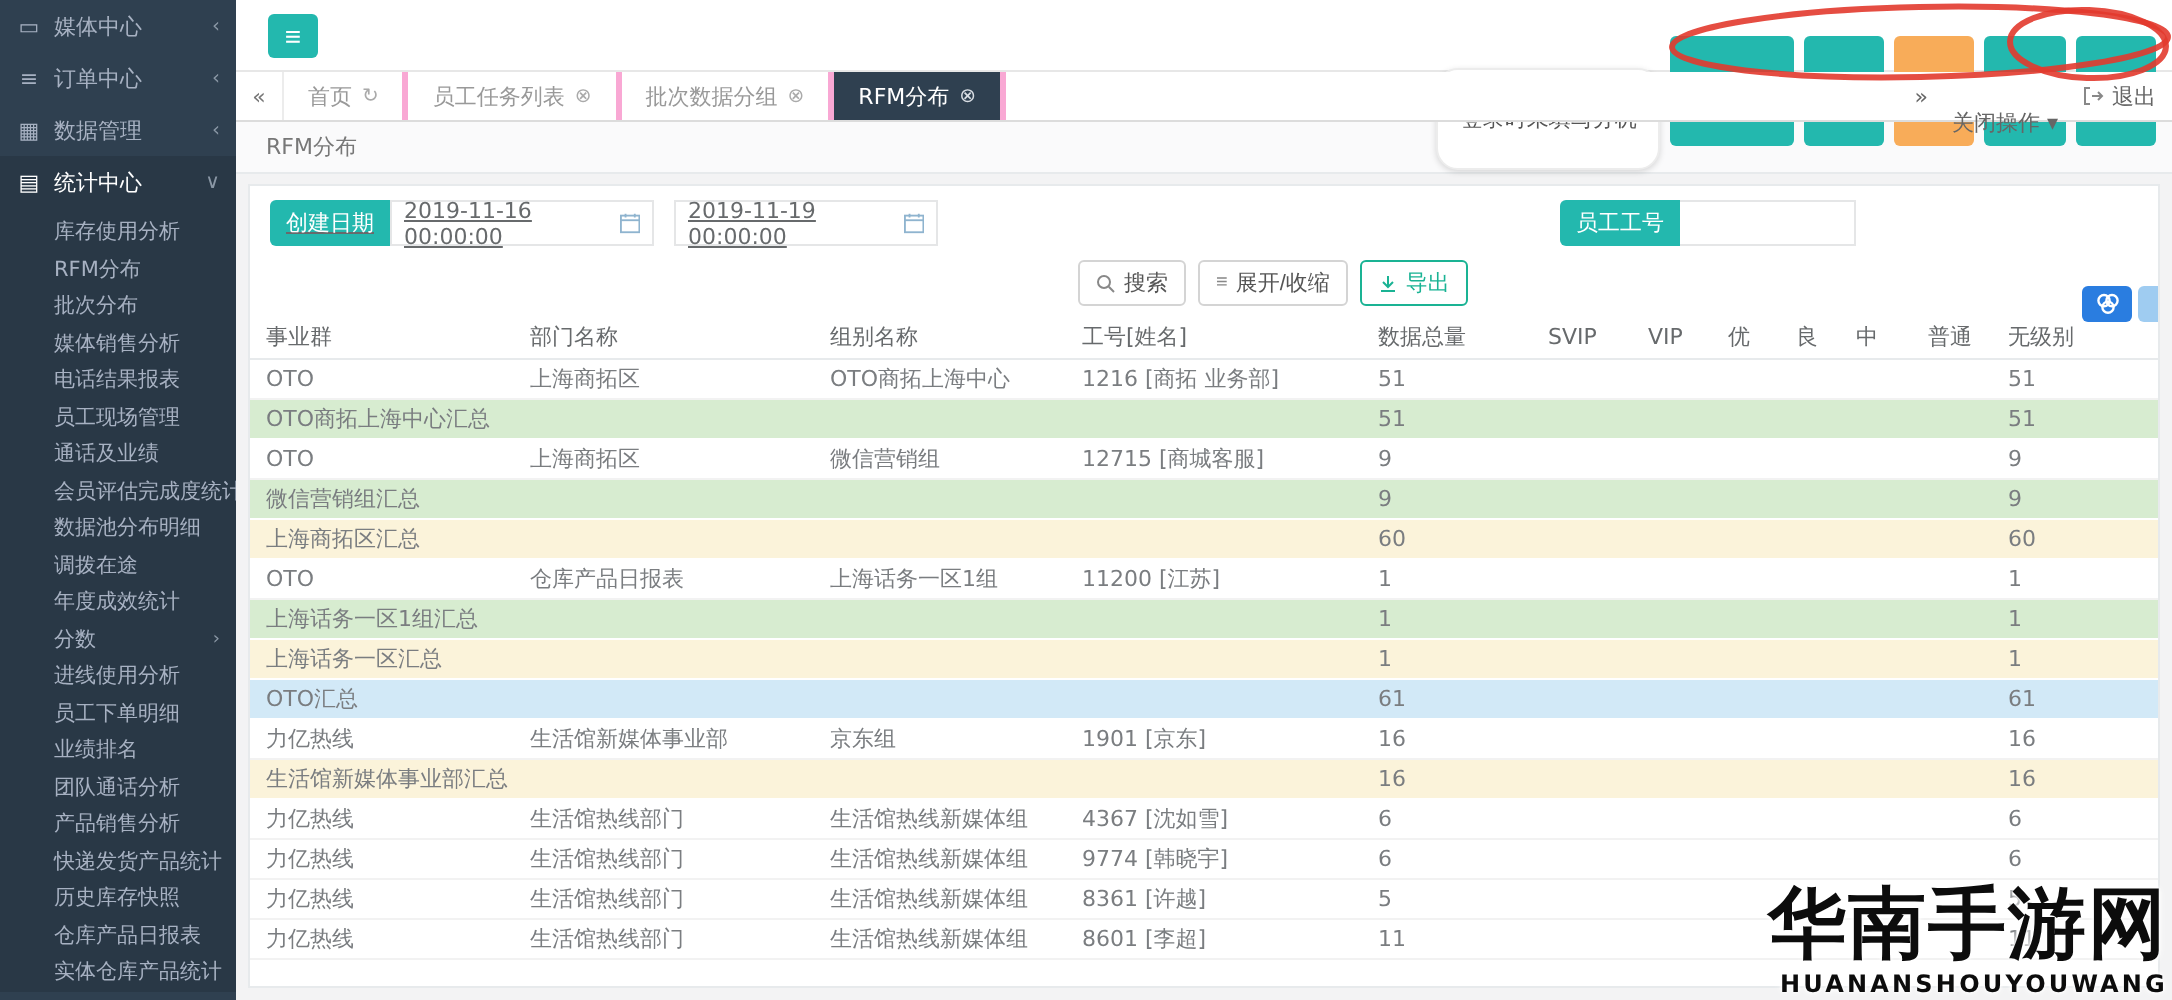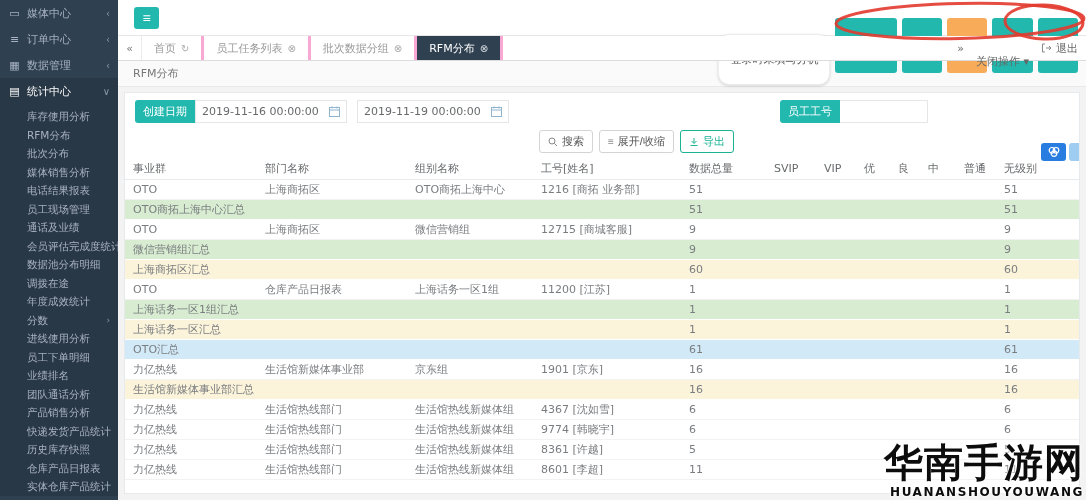--- a/index.html
+++ b/index.html
@@ -53,24 +53,24 @@
   .tabbar-right .fwd { cursor: pointer; }
   .close-ops { cursor: pointer; margin-top: 26px; }
   .logout { display: flex; align-items: center; gap: 4px; cursor: pointer; }
 
   .breadcrumb-bar { height: 26px; line-height: 26px; padding-left: 15px; color: #777;
                     background: #fafafb; border-bottom: 1px solid #e7eaec; }
 
   .panel { position: relative; margin: 5px 6px 0; background: #fff; border: 1px solid #e7eaec;
            height: 402px; overflow: hidden; }
 
-  .filter-row { position: relative; display: flex; align-items: flex-start; padding: 7px 10px 5px; }
+  .filter-row { position: relative; display: flex; align-items: flex-start; padding: 7px 10px 5px; text-decoration: underline; }
   .teal-label { background: var(--teal, #23b8ae); color: #fff; padding: 4px 8px;
                 border-radius: 3px 0 0 3px; white-space: nowrap; }
-  .date-input { width: 152px; border: 1px solid #e5e6e7; padding: 3px 6px; display: flex;
+  .date-input { width: 132px; border: 1px solid #e5e6e7; padding: 3px 6px; display: flex;
                 justify-content: space-between; align-items: center; color: #676a6c;
                 background: #fff; height: 23px; cursor: text; }
   .date-input + .gap { width: 10px; }
   .emp-group { position: absolute; left: 655px; top: 7px; display: flex; }
   .emp-input { width: 88px; height: 23px; border: 1px solid #e5e6e7; border-left: none;
                padding: 0 6px; font-size: 11px; color: #676a6c; outline: none; }
 
   .btn-row { padding: 2px 10px 5px 414px; display: flex; align-items: center; }
   .btn { background: #fff; border: 1px solid #d4d4d4; border-radius: 3px; padding: 3px 8px;
          color: #555; display: inline-flex; gap: 4px; align-items: center; font-size: 11px;

